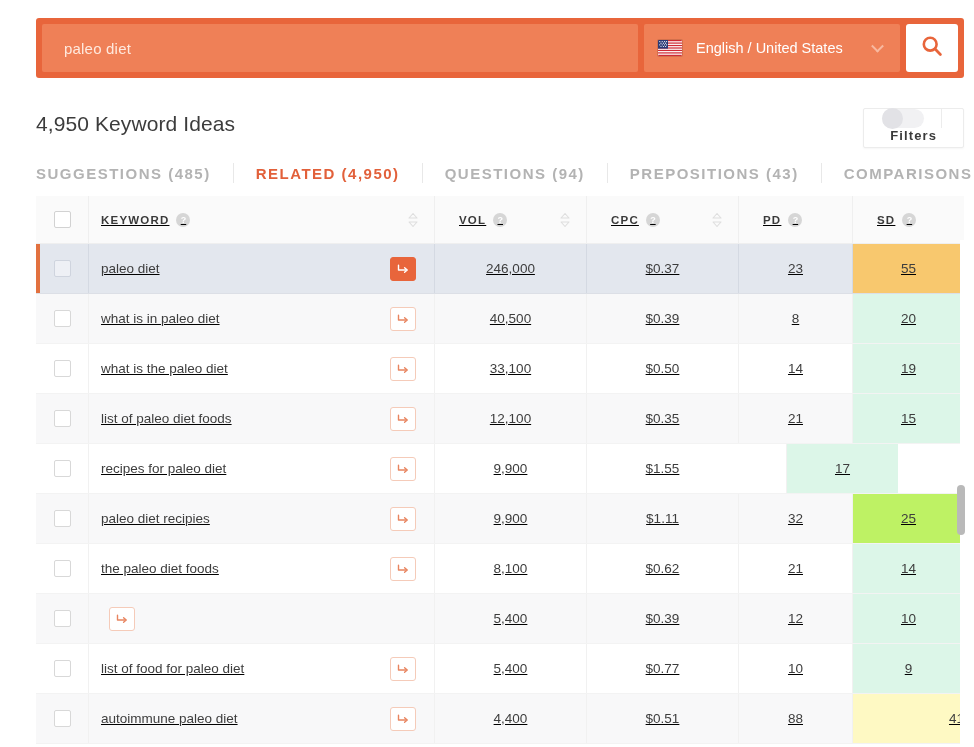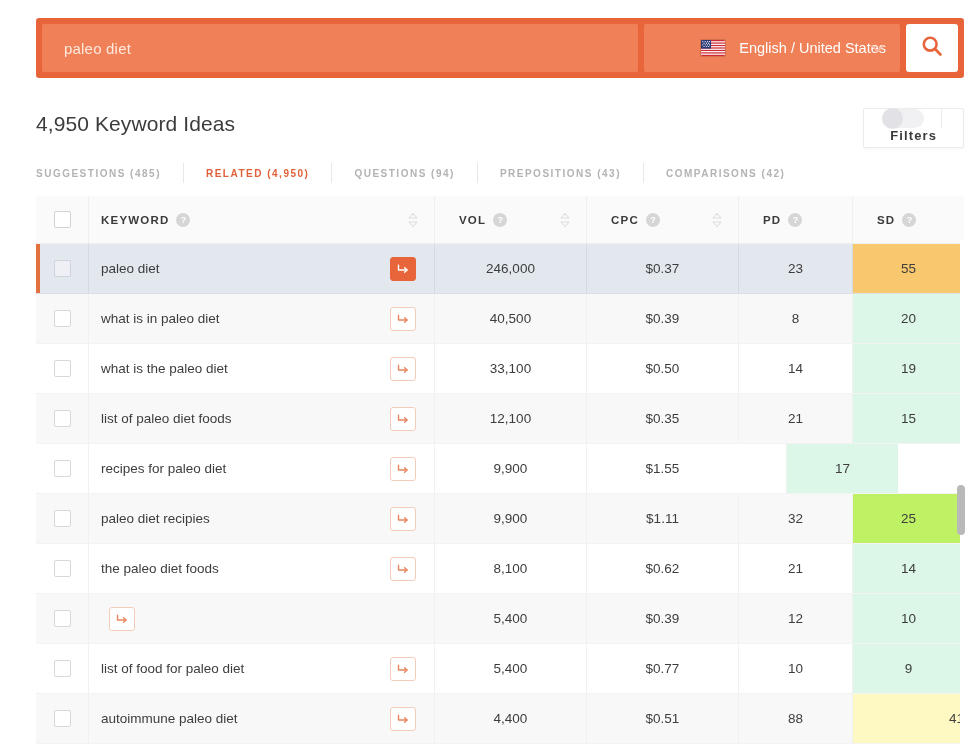--- a/index.html
+++ b/index.html
@@ -41,21 +41,20 @@
   }
   .lang-select {
     width: 256px; height: 48px;
     background: #ef8057;
     border-radius: 2px;
     display: flex;
     align-items: center;
     padding: 0 14px;
     margin-left: 6px;
     position: relative;
-    justify-content: flex-end;
   }
   .flag {
     width: 24px; height: 16px;
     border-radius: 1px;
     overflow: hidden;
     flex: 0 0 auto;
     box-shadow: 0 0 0 1px rgba(0,0,0,.12);
   }
   .lang-label {
     color: #ffffff;
@@ -125,21 +124,21 @@
   }
 
   
   .tabs {
     position: absolute;
     left: 36px; top: 163px;
     display: flex;
     align-items: center;
   }
   .tab {
-    font-size: 10px;
+    font-size: 15px;
     font-weight: bold;
     letter-spacing: 1.5px;
     color: #b3b3b3;
     padding: 0 22px;
     white-space: nowrap;
     text-align: right;
   }
   .tab:first-child { padding-left: 0; }
   .tab.active { color: #e2603a; }
   .tab-div {
@@ -177,21 +176,21 @@
   .c-cpc   { width: 152px; flex: 0 0 152px; display: flex; align-items: center; justify-content: center; }
   .c-pd    { width: 114px; flex: 0 0 114px; display: flex; align-items: center; justify-content: center; }
   .c-sd    { width: 112px; flex: 0 0 112px; display: flex; align-items: center; justify-content: center; }
 
   .thead .c-kw, .thead .c-vol, .thead .c-cpc, .thead .c-pd, .thead .c-sd {
     justify-content: flex-start;
     padding-left: 24px;
     position: relative;
   }
   .thead .c-kw { padding-left: 12px; }
-  .col-sep { border-left: 1px solid #efefef; }
+  .col-sep { border-left: 1px solid #efefef; text-decoration: underline; }
   .row .col-sep { border-left: 1px solid #f1f1f1; }
   .row.active .col-sep { border-left: 1px solid #d4d9e2; }
 
   .th-label {
     font-size: 11.5px;
     font-weight: bold;
     letter-spacing: 1.2px;
     color: #3a3a3a;
     display: flex;
     align-items: center;

